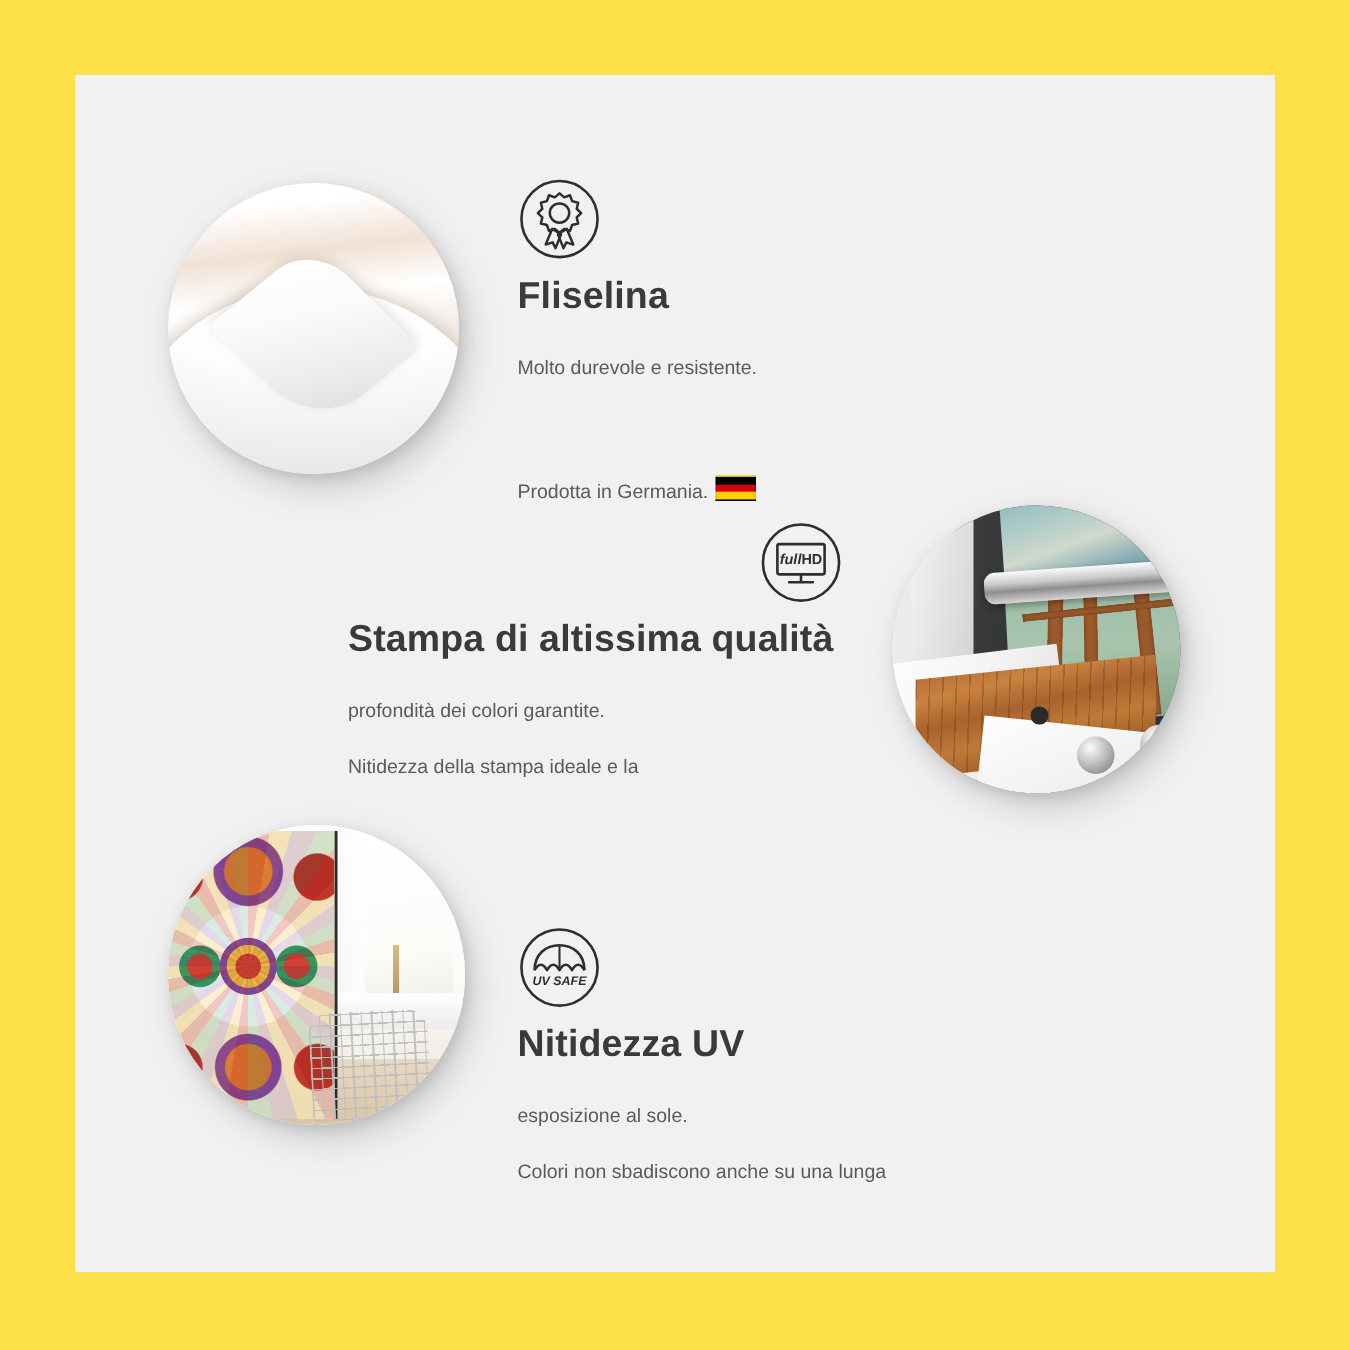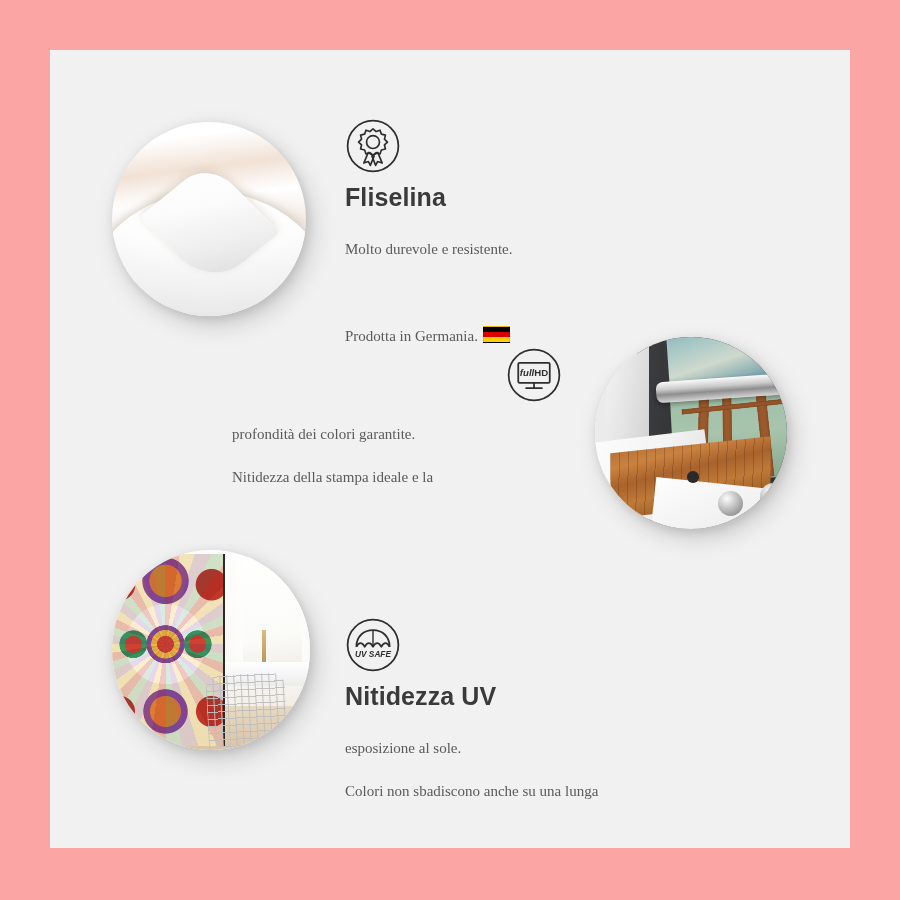--- a/index.html
+++ b/index.html
@@ -11,21 +11,21 @@
     width: 900px;
     height: 900px;
     font-family: "Liberation Sans", sans-serif;
     overflow: hidden;
   }
 
   #infographic {
     position: relative;
     width: 900px;
     height: 900px;
-    background: #fca5a5;
+    background: #fde047;
   }
 
   
   .panel {
     position: absolute;
     left: 50px;
     top: 50px;
     width: 800px;
     height: 798px;
     background: #f1f1f1;
@@ -261,26 +261,25 @@
   .f-icon { width: 56px; height: 56px; display: block; }
   .f-title {
     font-size: 25px;
     font-weight: bold;
     color: #3a3a3a;
     letter-spacing: 0.1px;
     margin: 9px 0 6px 0;
     line-height: 1.15;
   }
   .f-desc {
-    font-size: 15px;
+    font-size: 13px;
     color: #5a5a5a;
     line-height: 1.42;
     margin: 0;
     white-space: pre-line;
-    font-family: Liberation Serif, serif;
   }
   .desc-line { display: block; }
 
   #feature-fliselina { left: 345px; top: 118px; width: 330px; }
   #feature-quality   { left: 232px; top: 347px; width: 330px; }
   #feature-quality .f-icon { margin-left: auto; }
   #feature-uv        { left: 345px; top: 617px; width: 400px; }
 
   
   .flag-de {
@@ -354,20 +353,21 @@
 
   <div class="feature" id="feature-quality">
     <svg class="f-icon" viewBox="0 0 64 64">
       <circle cx="32" cy="32" r="29" fill="none" stroke="#2e2e2e" stroke-width="2"></circle>
       <rect x="14" y="18" width="36" height="23" rx="1.5" fill="none" stroke="#2e2e2e" stroke-width="2"></rect>
       <path d="M32 41 L32 47 M23 47 L41 47" fill="none" stroke="#2e2e2e" stroke-width="2" stroke-linecap="round"></path>
       <text x="32" y="33.5" text-anchor="middle" font-family="Liberation Sans, sans-serif" font-size="11" font-weight="bold" fill="#2e2e2e">
         <tspan font-style="italic">full</tspan><tspan>HD</tspan>
       </text>
     </svg>
+    <div class="f-title">Stampa di altissima qualità</div>
     <div class="f-desc">
       <span class="desc-line">profondità dei colori garantite.</span>
       <span class="desc-line">Nitidezza della stampa ideale e la</span>
     </div>
   </div>
 
   <div class="disc" id="disc-mandala">
     <div class="art">
       <div class="mn-room"></div>
       <div class="mn-floor"></div>

